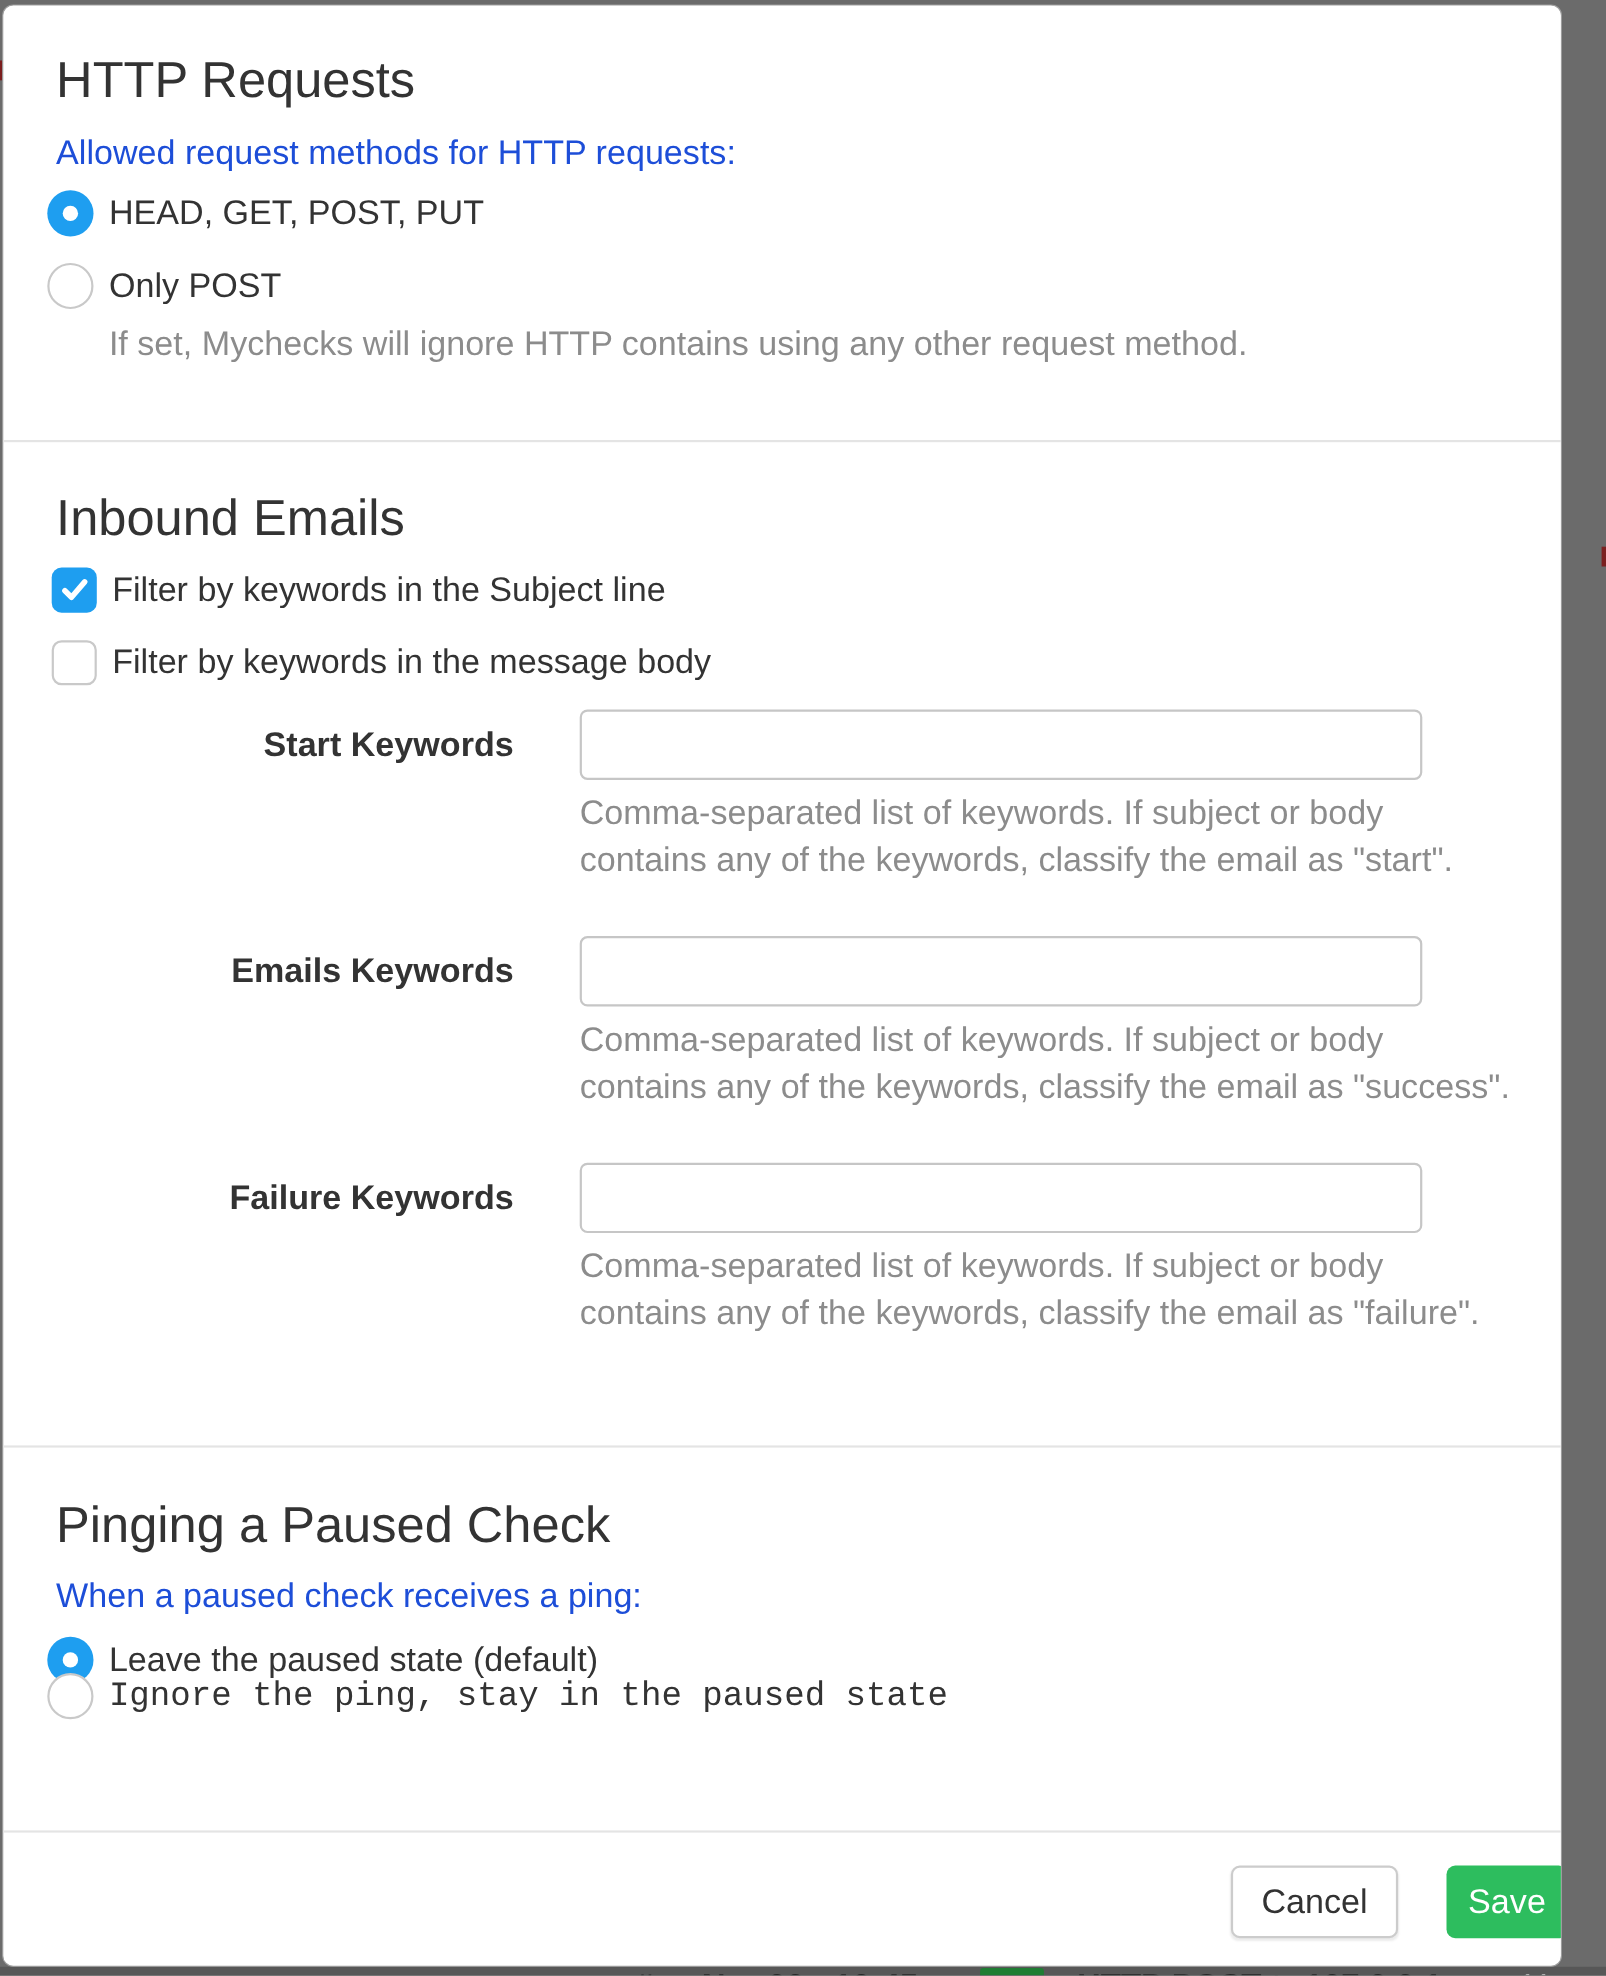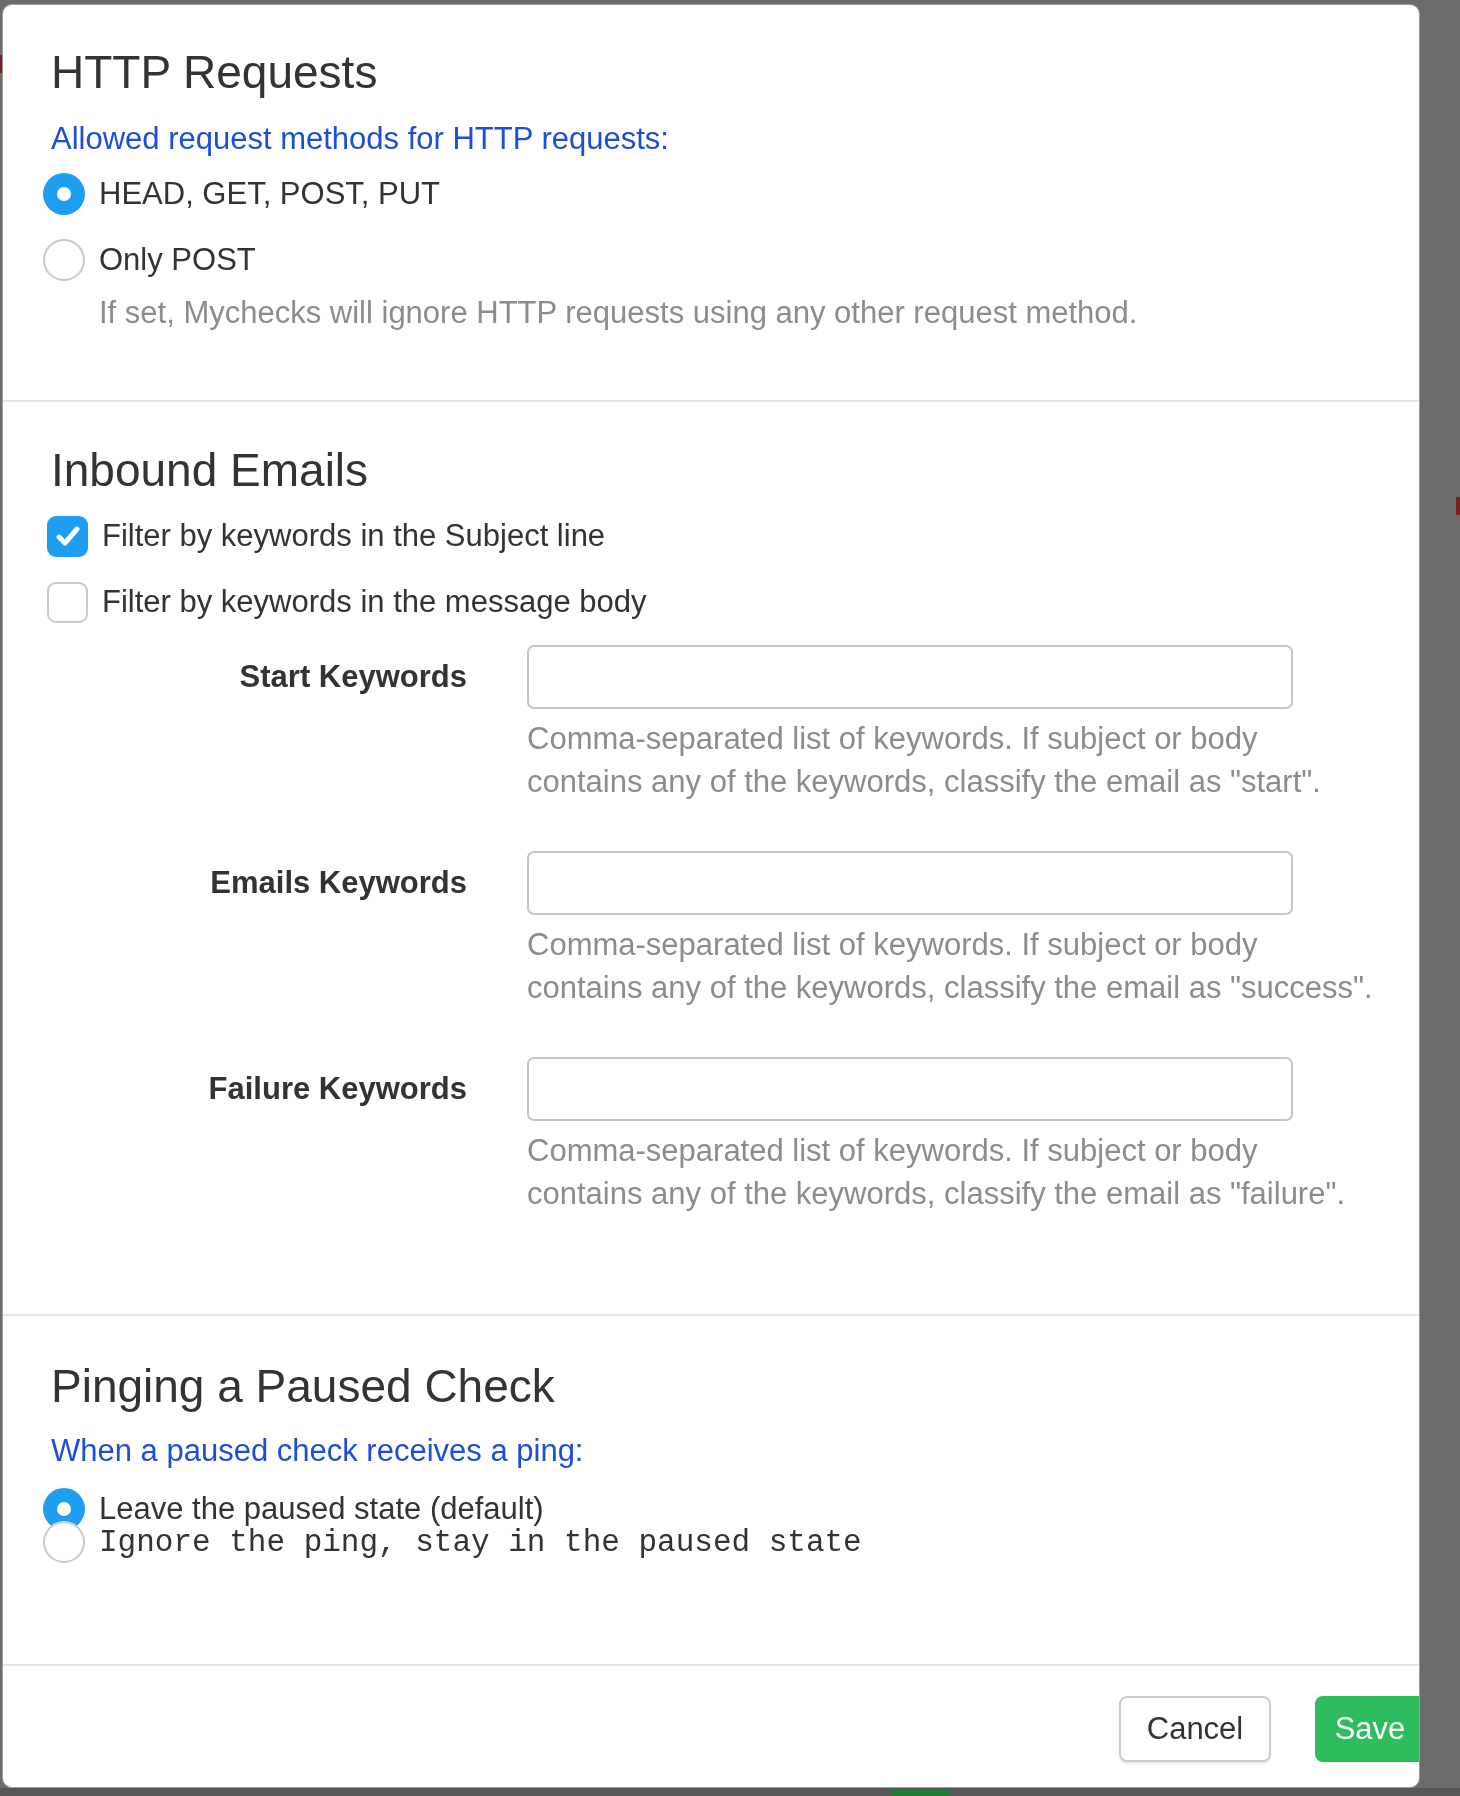--- a/index.html
+++ b/index.html
@@ -102,21 +102,21 @@
         <span class="dot"></span>
       </span>
       <span class="opt-label">HEAD, GET, POST, PUT</span>
     </div>
 
     <div class="opt-row" style="top:232px;">
       <span class="radio"></span>
       <span class="opt-label">Only POST</span>
     </div>
 
-    <div class="help-text" style="left:96px;top:290px;">If set, Mychecks will ignore HTTP requests using any other request method.</div>
+    <div class="help-text" style="left:96px;top:290px;">If set, Mychecks will ignore HTTP contains using any other request method.</div>
 
     <div class="divider" style="top:395px;"></div>
 
     <div class="h2" style="top:438px;">Inbound Emails</div>
 
     <div class="opt-row" style="top:508px;left:44px;">
       <span class="check checked">
         <svg width="26" height="26" viewBox="0 0 26 26">
           <polyline points="4,14 10,20 22,6" fill="none" stroke="#ffffff" stroke-width="5" stroke-linecap="round" stroke-linejoin="round"></polyline>
         </svg>

